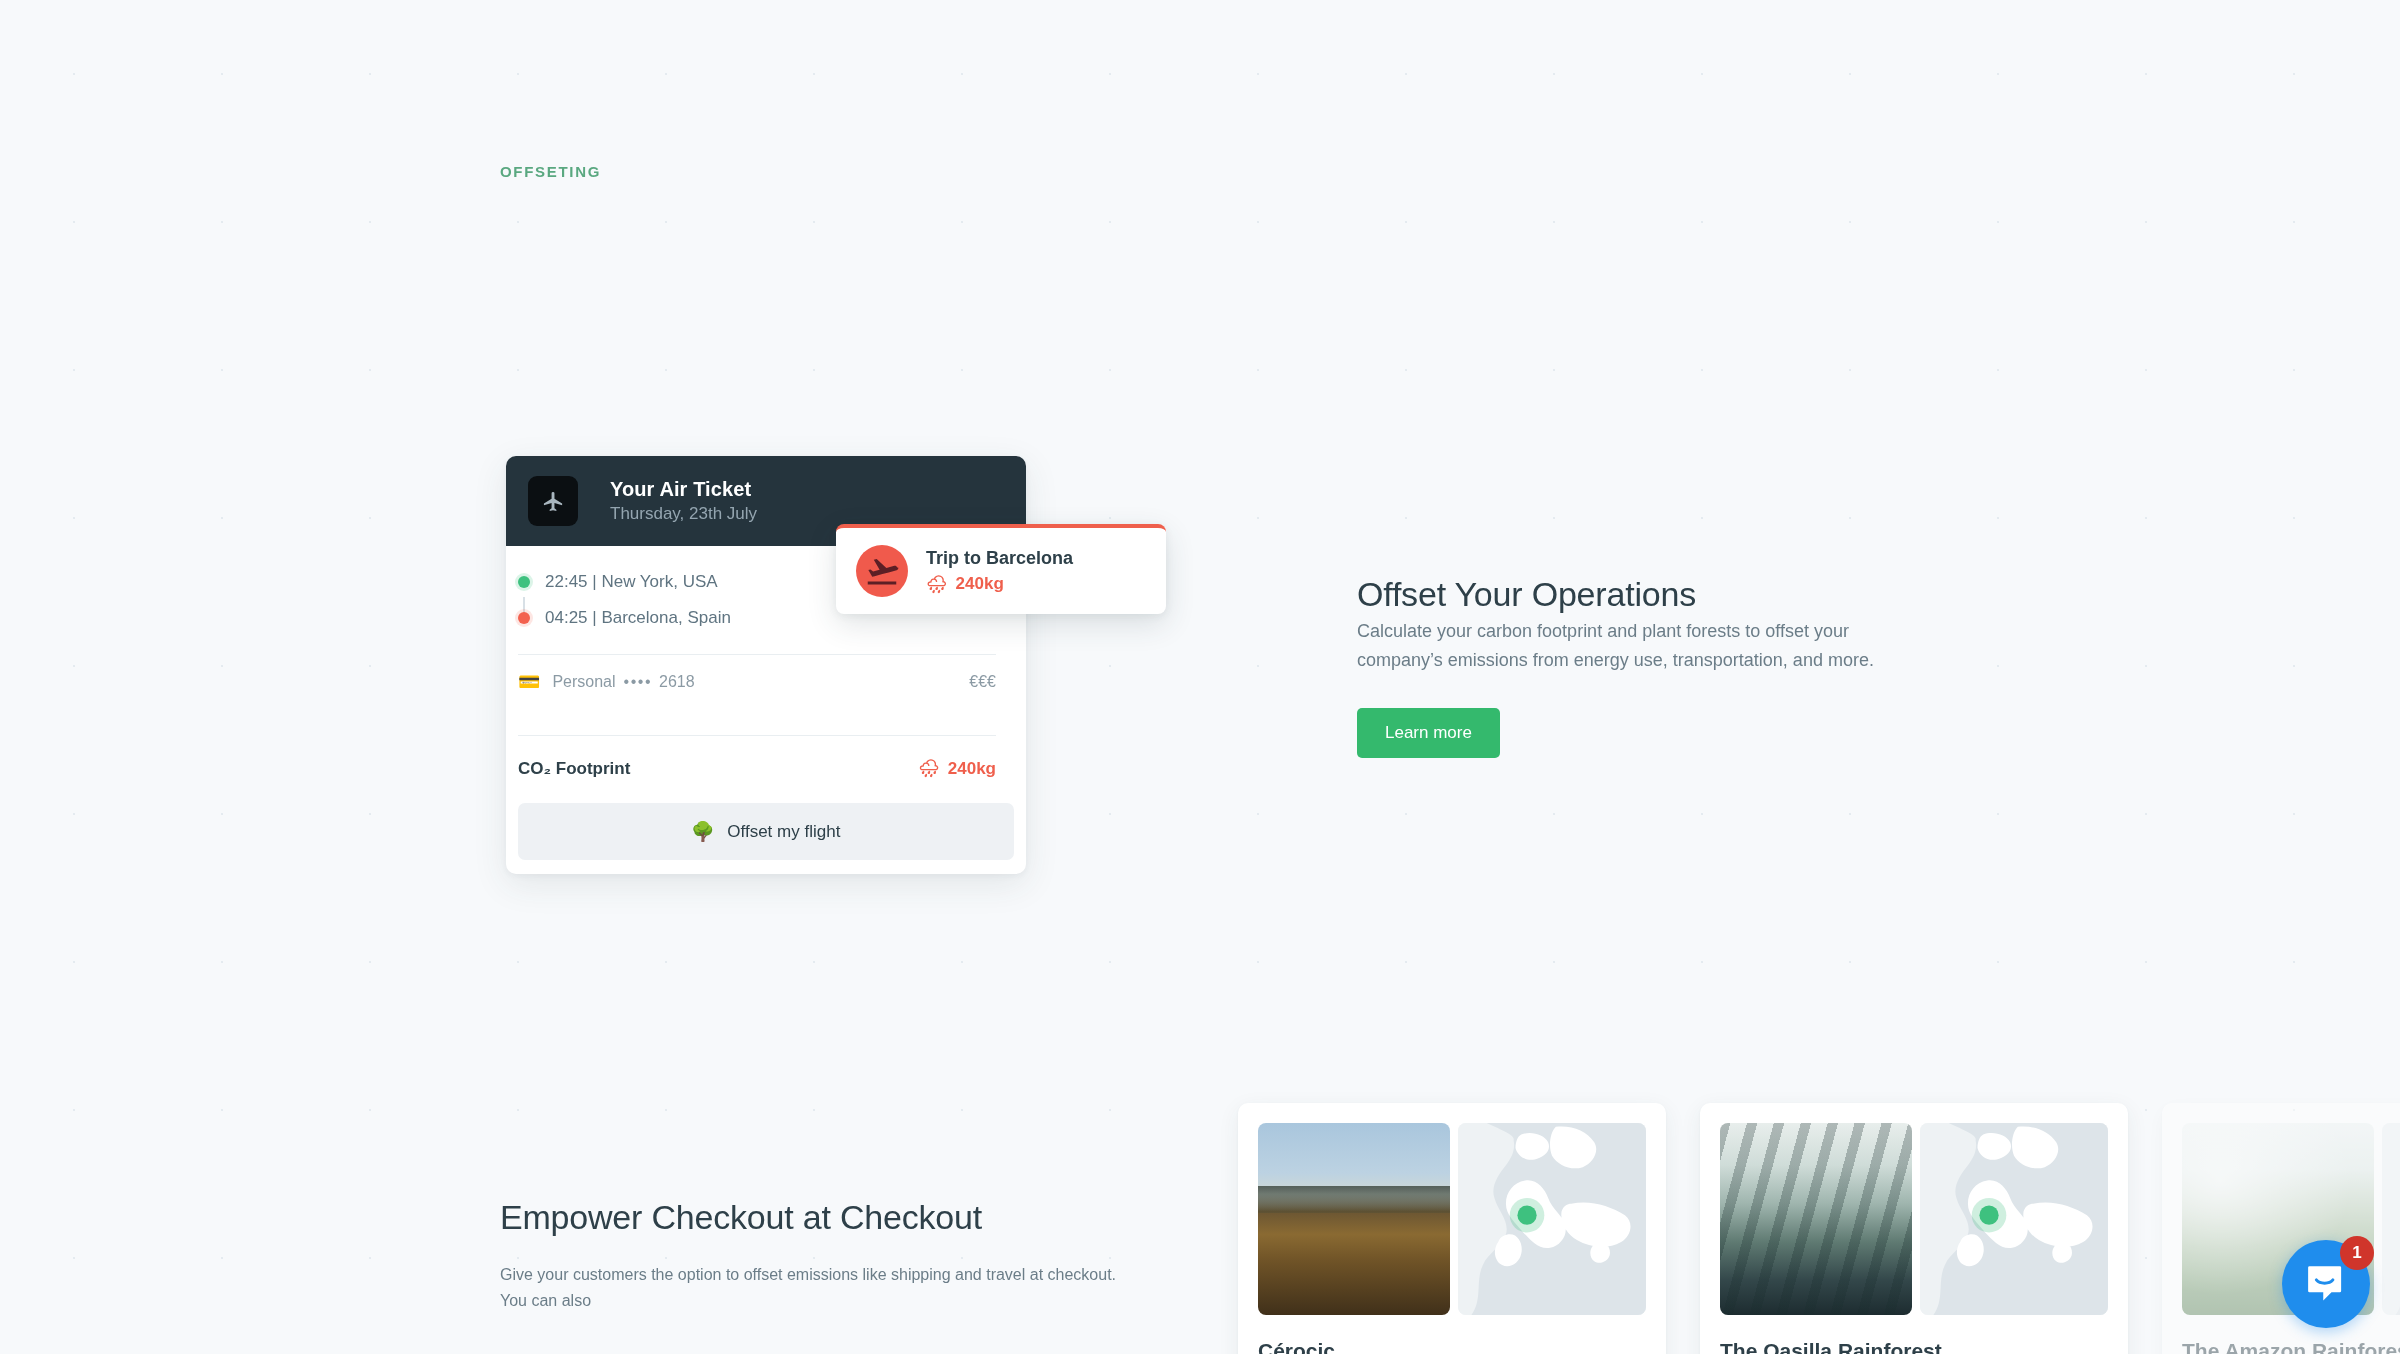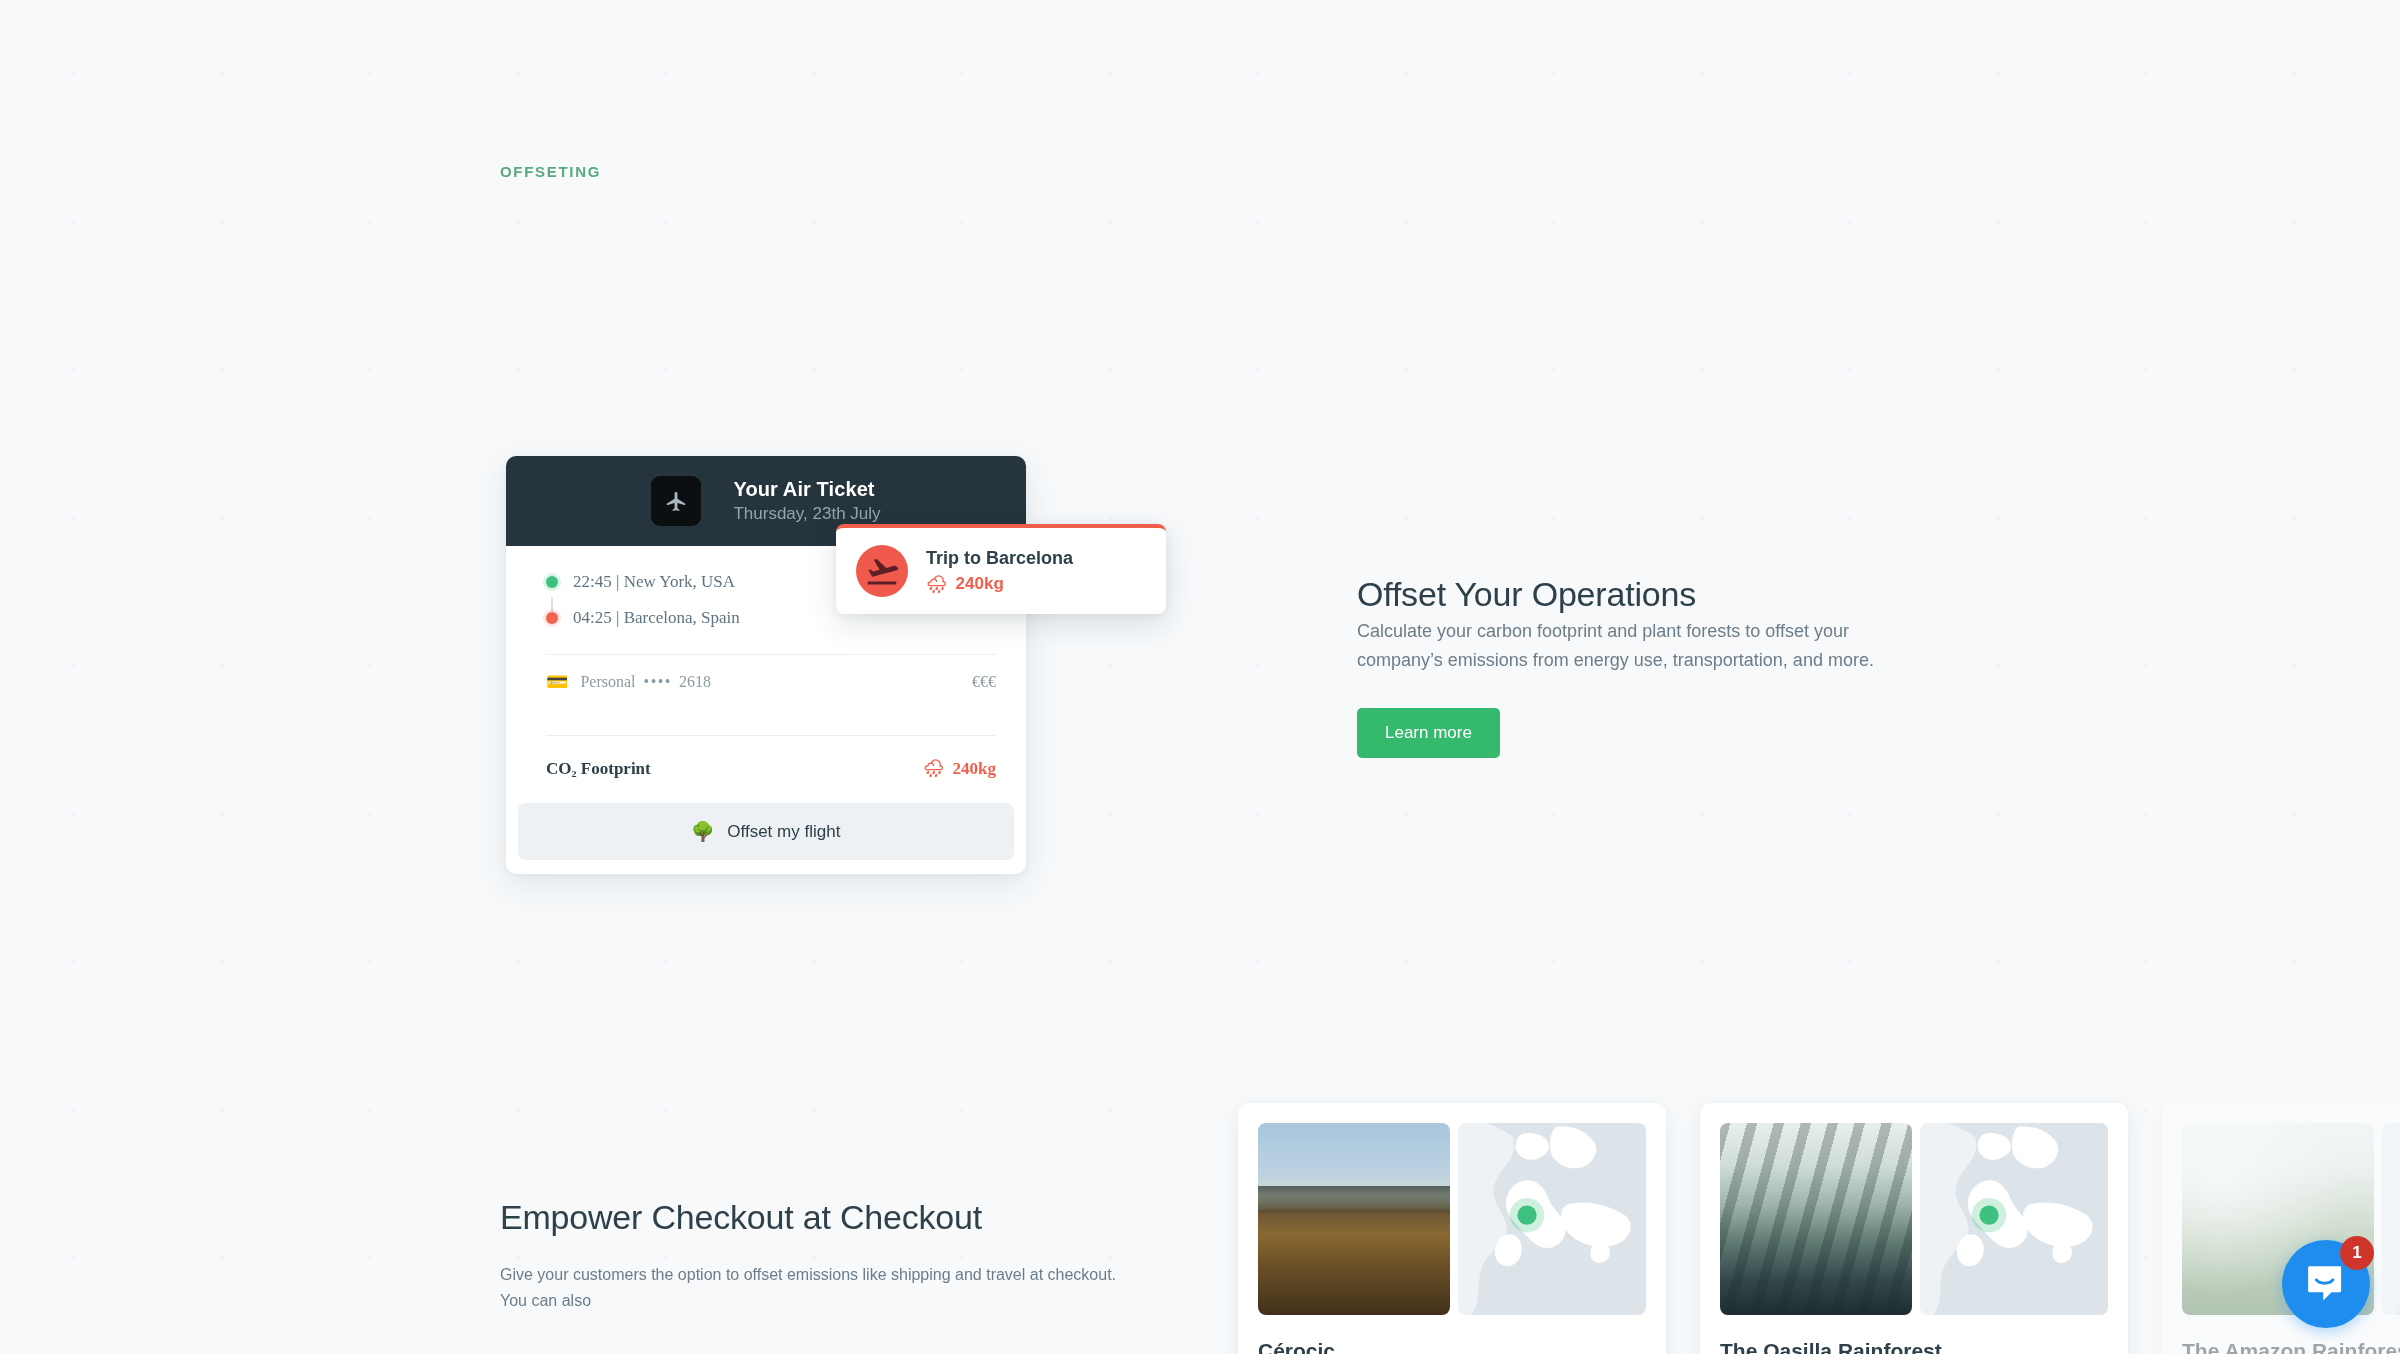--- a/index.html
+++ b/index.html
@@ -65,21 +65,20 @@
                 0 2px 6px rgba(46, 64, 73, .05);
     overflow: hidden;
   }
 
   .ticket-header {
     background: #25343d;
     padding: 20px 22px;
     display: flex;
     align-items: center;
     gap: 32px;
-    justify-content: center;
   }
 
   .ticket-icon-tile {
     width: 50px;
     height: 50px;
     border-radius: 9px;
     background: #0b0f12;
     display: flex;
     align-items: center;
     justify-content: center;
@@ -92,21 +91,21 @@
     font-size: 20px;
     font-weight: 700;
     letter-spacing: .1px;
   }
   .ticket-date {
     color: #94a5b0;
     font-size: 17px;
     margin-top: 3px;
   }
 
-  .ticket-body { padding: 26px 30px 0 40px; font-family: Liberation Serif, serif; }
+  .ticket-body { padding: 26px 30px 0 12px; }
 
   .leg {
     display: flex;
     align-items: center;
     gap: 15px;
     font-size: 17px;
     color: #5f7481;
   }
 
   .dot {

